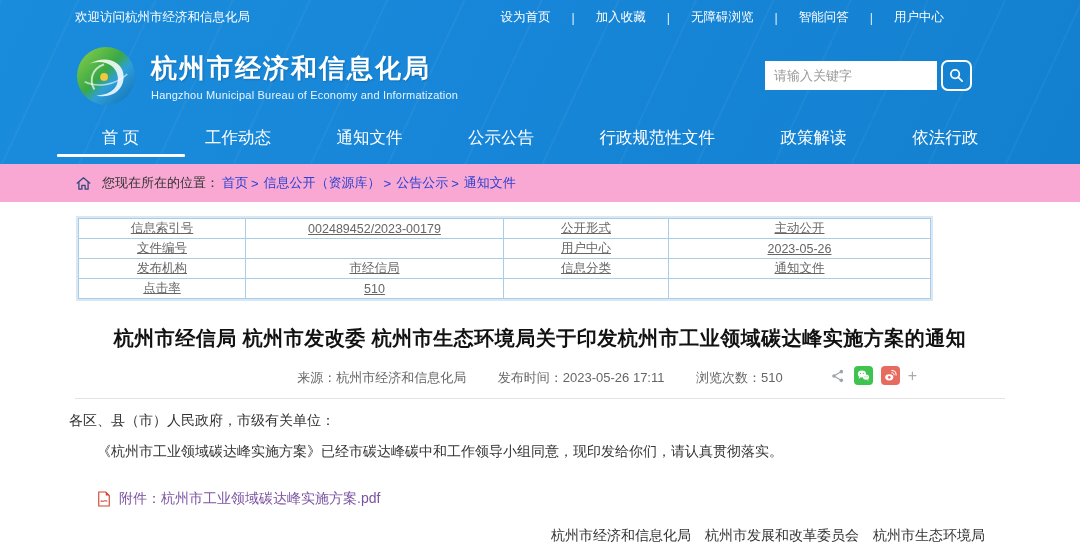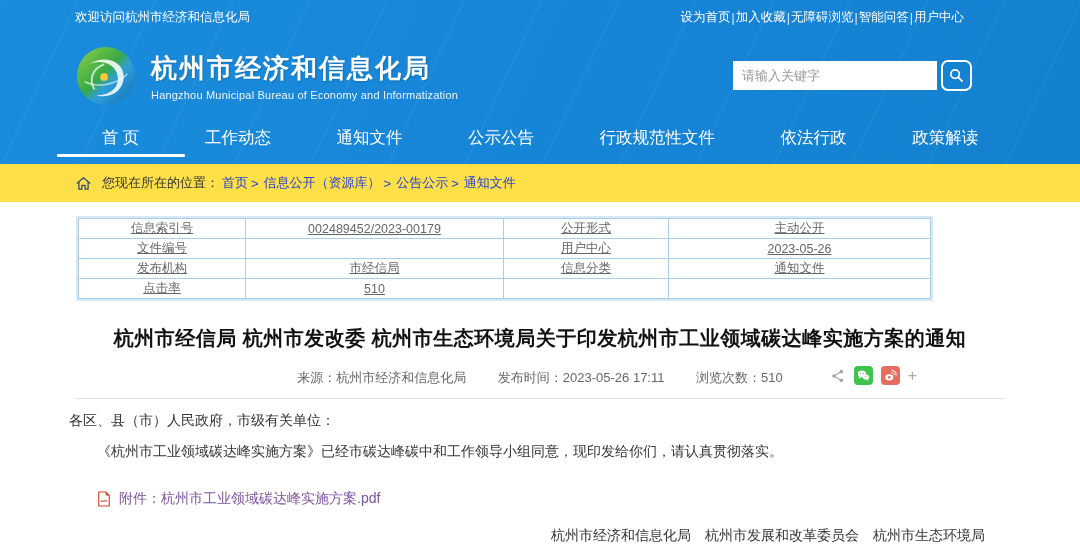--- a/index.html
+++ b/index.html
@@ -21,37 +21,37 @@
     background: repeating-linear-gradient(115deg, rgba(255,255,255,0.04) 0 2px, transparent 2px 70px);
     pointer-events: none;
   }
   .topbar {
     display: flex; justify-content: space-between; align-items: center;
     padding: 9px 115px 0 75px;
     color: #fff; font-size: 12.5px;
     position: relative; z-index: 2;
   }
   .toplinks { display: flex; align-items: center; }
-  .toplinks a { color: #fff; text-decoration: none; margin: 0 1px; cursor: pointer; }
+  .toplinks a { color: #fff; text-decoration: none; margin: 0 21px; cursor: pointer; }
   .toplinks .sep { color: rgba(255,255,255,0.85); }
   
   .brandrow {
     display: flex; align-items: center;
     padding: 0 75px; margin-top: 10px; height: 80px;
     position: relative; z-index: 2;
   }
   .logo { width: 62px; height: 62px; margin-right: 14px; flex: 0 0 auto; }
   .site-title {
     font-size: 26px; font-weight: bold; color: #fff; letter-spacing: 2px;
     text-shadow: 1px 1px 2px rgba(0,0,0,0.18);
   }
   .site-subtitle { font-size: 11px; color: #e9f4fc; margin-top: 3px; letter-spacing: 0.2px; }
   .search { position: absolute; right: 108px; top: 24px; display: flex; align-items: center; }
   .search input {
-    width: 204px; height: 29px; border: none; padding: 0 9px;
+    width: 172px; height: 29px; border: none; padding: 0 9px;
     font-size: 13px; color: #333; outline: none;
     font-family: "Liberation Sans", "DejaVu Sans", sans-serif;
   }
   .search input::placeholder { color: #999; }
   .search-btn {
     width: 31px; height: 31px; margin-left: 4px;
     background: transparent; border: 2px solid #fff; border-radius: 7px;
     display: flex; align-items: center; justify-content: center; cursor: pointer;
   }
   
@@ -66,21 +66,21 @@
   }
   .nav-item .underline {
     display: none;
   }
   .nav-item.active .underline {
     display: block; position: absolute; left: 50%; transform: translateX(-50%);
     bottom: 5px; width: 128px; height: 3px; background: #fff; border-radius: 1px;
   }
   
   .breadcrumb-bar {
-    height: 38px; background: #fde047;
+    height: 38px; background: #f9a8d4;
     display: flex; align-items: center;
     padding: 0 75px; font-size: 13px; color: #333;
   }
   .breadcrumb-bar .home-icon { display: inline-flex; margin-right: 10px; }
   .breadcrumb-bar a { color: #2a41cf; text-decoration: none; margin: 0 3px; cursor: pointer; }
   .breadcrumb-bar .bsep { color: #2a41cf; margin-right: 2px; }
   
   .content { padding: 0 75px; position: relative; }
   .info-table {
     border-collapse: collapse; table-layout: fixed;
@@ -179,24 +179,24 @@
       <div class="nav-item">
         <span>通知文件</span>
       </div>
       <div class="nav-item">
         <span>公示公告</span>
       </div>
       <div class="nav-item">
         <span>行政规范性文件</span>
       </div>
       <div class="nav-item">
+        <span>政策解读</span>
+      </div>
+      <div class="nav-item">
         <span>依法行政</span>
-      </div>
-      <div class="nav-item">
-        <span>政策解读</span>
       </div>
     </nav>
   </header>
 
   <div class="breadcrumb-bar">
     <span class="home-icon">
       <svg viewBox="0 0 24 24" width="17" height="17" fill="none" stroke="#2e4a7a" stroke-width="1.8" stroke-linecap="round" stroke-linejoin="round">
         <path d="M3 11.5 L12 4 L21 11.5"></path>
         <path d="M5.5 10.5 V20 H9.7 V14.6 H14.3 V20 H18.5 V10.5"></path>
       </svg>

